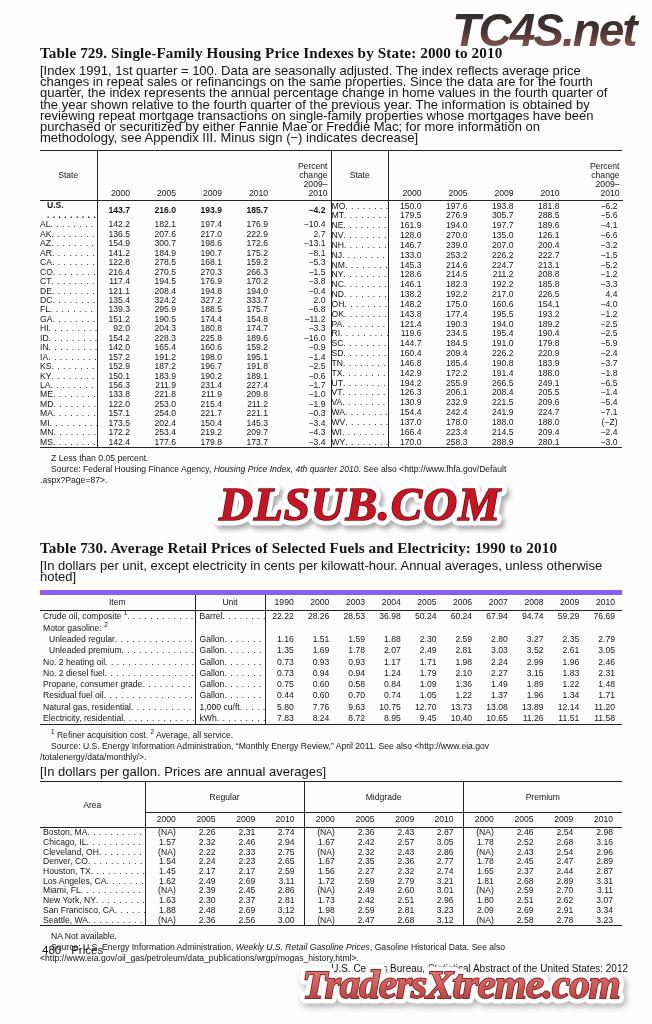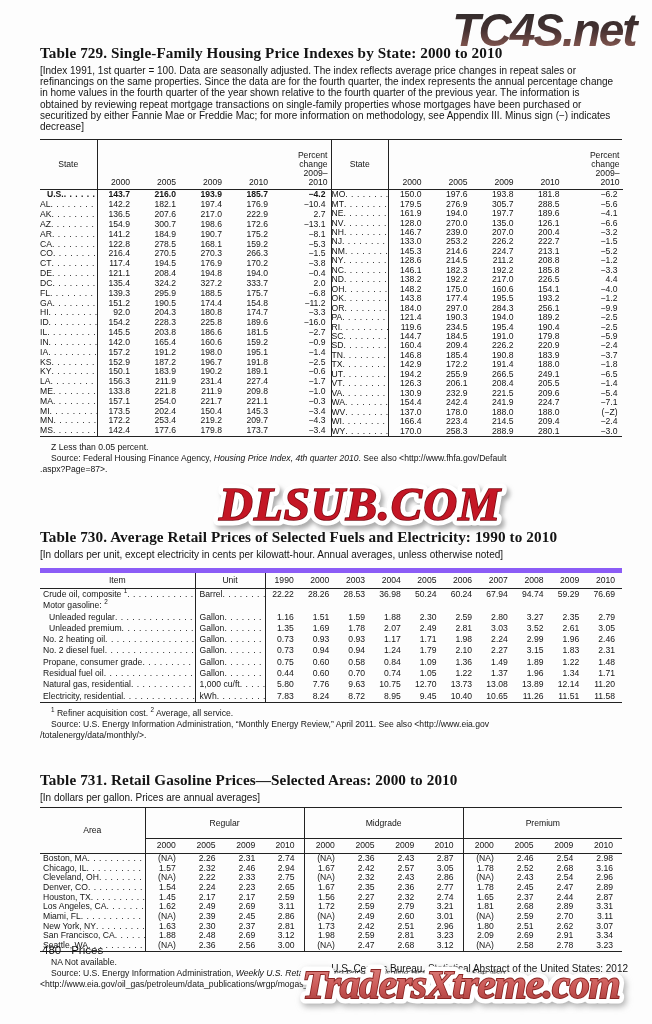--- a/index.html
+++ b/index.html
@@ -7,40 +7,40 @@
         font-family:"Liberation Sans",sans-serif;color:#141414;margin:0 auto;}
   .wm{position:absolute;pointer-events:none;font-style:italic;}
   #wm-top{top:0;right:0;z-index:0;}
   #wm-mid{left:168px;top:468px;z-index:5;}
   #wm-bot{left:268px;top:948px;z-index:6;}
   .content{position:absolute;left:40px;right:25px;top:0;z-index:1;}
 
   .tbltitle{font-family:"Liberation Serif",serif;font-weight:bold;font-size:15.2px;
             margin:0;letter-spacing:.1px;white-space:nowrap;}
   #t729-title{margin-top:44px;}
-  .subnote{font-size:10px;line-height:11.2px;margin-top:3px;width:580px;}
+  .subnote{font-size:13px;line-height:11.2px;margin-top:3px;width:580px;}
 
   table{border-collapse:collapse;table-layout:fixed;}
   
   .t729wrap{display:flex;margin-top:7px;border-top:1px solid #222;border-bottom:1px solid #222;width:582px;}
   table.t729{width:291px;font-size:8.6px;}
   table.t729.lefthalf{border-right:1px solid #222;}
   .t729 thead th{font-weight:normal;height:47px;vertical-align:bottom;padding:0 0 2px 0;border-bottom:1px solid #222;}
   .t729 thead th.sthead{vertical-align:middle;text-align:center;}
   .t729 .stcol{border-right:1px solid #222;}
   .t729 td{padding:0;line-height:9.45px;height:9.45px;white-space:nowrap;}
   .t729 .num{text-align:right;padding-right:13px;}
   .t729 .pct{text-align:right;padding-right:5px;}
   .t729 thead th.pcthead{line-height:9.1px;text-align:right;padding-right:3px;}
   .t729 tr.b td{font-weight:bold;}
   .stcell{padding-left:2px;}
   .lead{display:flex;}
   .lead .dots{flex:1;overflow:hidden;white-space:nowrap;}
   .lead .dots::after{content:" . . . . . . . . . . . . . . . . . . . . . . .";letter-spacing:.5px;}
-  .lead.us{padding-left:7px;}
+  .lead.us{padding-left:7px;flex-direction:column;}
 
   
   #t730-title{margin-top:53px;}
   table.t730{width:582px;margin-top:8px;border-top:5px solid #8b5cf6;border-bottom:1px solid #222;font-size:8.6px;}
   .t730 thead th{font-weight:normal;border-bottom:1px solid #222;padding:2px 0 3px 0;}
   .t730 td{padding:0;line-height:11.3px;height:11.3px;white-space:nowrap;}
   .t730 .vl{border-left:1px solid #222;}
   .t730 .num{text-align:right;padding-right:7px;}
   .t730 thead th.num{padding-right:7px;}
   .t730 .itemcell{padding-left:3px;}
@@ -292,33 +292,20 @@
               </td>
               <td class="num">154.2</td>
               <td class="num">228.3</td>
               <td class="num">225.8</td>
               <td class="num">189.6</td>
               <td class="pct">−16.0</td>
             </tr>
             <tr>
               <td class="stcell stcol">
                 <div class="lead">
-                  <span class="lbl">IL</span>
-                  <span class="dots"></span>
-                </div>
-              </td>
-              <td class="num">145.5</td>
-              <td class="num">203.8</td>
-              <td class="num">186.6</td>
-              <td class="num">181.5</td>
-              <td class="pct">−2.7</td>
-            </tr>
-            <tr>
-              <td class="stcell stcol">
-                <div class="lead">
                   <span class="lbl">IN</span>
                   <span class="dots"></span>
                 </div>
               </td>
               <td class="num">142.0</td>
               <td class="num">165.4</td>
               <td class="num">160.6</td>
               <td class="num">159.2</td>
               <td class="pct">−0.9</td>
             </tr>
@@ -379,20 +366,33 @@
                 <div class="lead">
                   <span class="lbl">ME</span>
                   <span class="dots"></span>
                 </div>
               </td>
               <td class="num">133.8</td>
               <td class="num">221.8</td>
               <td class="num">211.9</td>
               <td class="num">209.8</td>
               <td class="pct">−1.0</td>
+            </tr>
+            <tr>
+              <td class="stcell stcol">
+                <div class="lead">
+                  <span class="lbl">MD</span>
+                  <span class="dots"></span>
+                </div>
+              </td>
+              <td class="num">122.0</td>
+              <td class="num">253.0</td>
+              <td class="num">215.4</td>
+              <td class="num">211.2</td>
+              <td class="pct">−1.9</td>
             </tr>
             <tr>
               <td class="stcell stcol">
                 <div class="lead">
                   <span class="lbl">MA</span>
                   <span class="dots"></span>
                 </div>
               </td>
               <td class="num">157.1</td>
               <td class="num">254.0</td>
@@ -609,33 +609,20 @@
                 <div class="lead">
                   <span class="lbl">OK</span>
                   <span class="dots"></span>
                 </div>
               </td>
               <td class="num">143.8</td>
               <td class="num">177.4</td>
               <td class="num">195.5</td>
               <td class="num">193.2</td>
               <td class="pct">−1.2</td>
-            </tr>
-            <tr>
-              <td class="stcell stcol">
-                <div class="lead">
-                  <span class="lbl">OR</span>
-                  <span class="dots"></span>
-                </div>
-              </td>
-              <td class="num">184.0</td>
-              <td class="num">297.0</td>
-              <td class="num">284.3</td>
-              <td class="num">256.1</td>
-              <td class="pct">−9.9</td>
             </tr>
             <tr>
               <td class="stcell stcol">
                 <div class="lead">
                   <span class="lbl">PA</span>
                   <span class="dots"></span>
                 </div>
               </td>
               <td class="num">121.4</td>
               <td class="num">190.3</td>
@@ -1080,21 +1067,20 @@
           </tr>
         </tbody>
     </table>
 
     <div class="fn">
       <div><span class="indsp"></span><sup>1</sup><span> Refiner acquisition cost. </span><sup>2</sup><span> Average, all service.</span></div>
       <div><span class="indsp"></span><span>Source: U.S. Energy Information Administration, “Monthly Energy Review,” April 2011. See also &lt;http://www.eia.gov</span></div>
       <div>/totalenergy/data/monthly/&gt;.</div>
     </div>
 
-    <h2 class="tbltitle" id="t731-title">Table 731. Retail Gasoline Prices—Selected Areas: 2000 to 2010</h2>
     <div class="subnote">[In dollars per gallon. Prices are annual averages]</div>
 
     <table class="t731">
       <colgroup>
           <col style="width:105px">
         <col style="width:39.75px">
           <col style="width:39.75px">
           <col style="width:39.75px">
           <col style="width:39.75px">
         <col style="width:39.75px">

